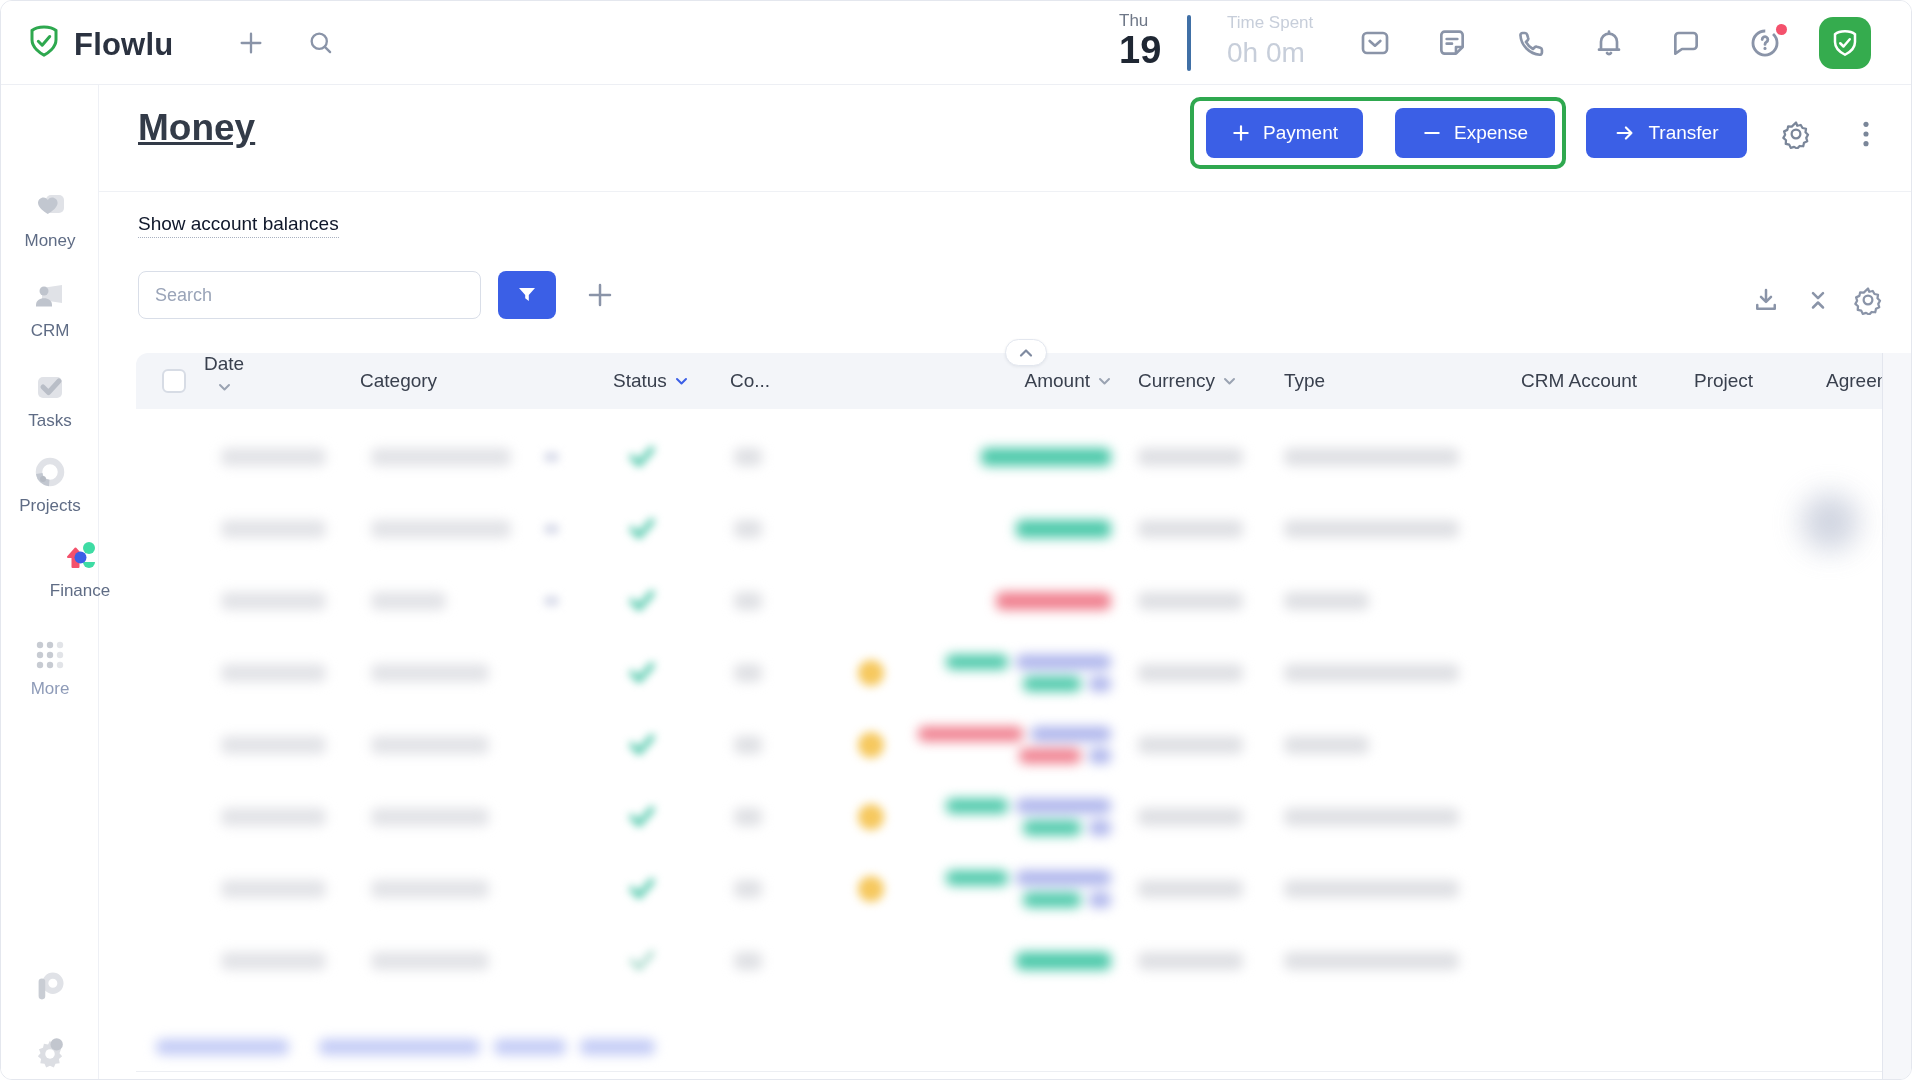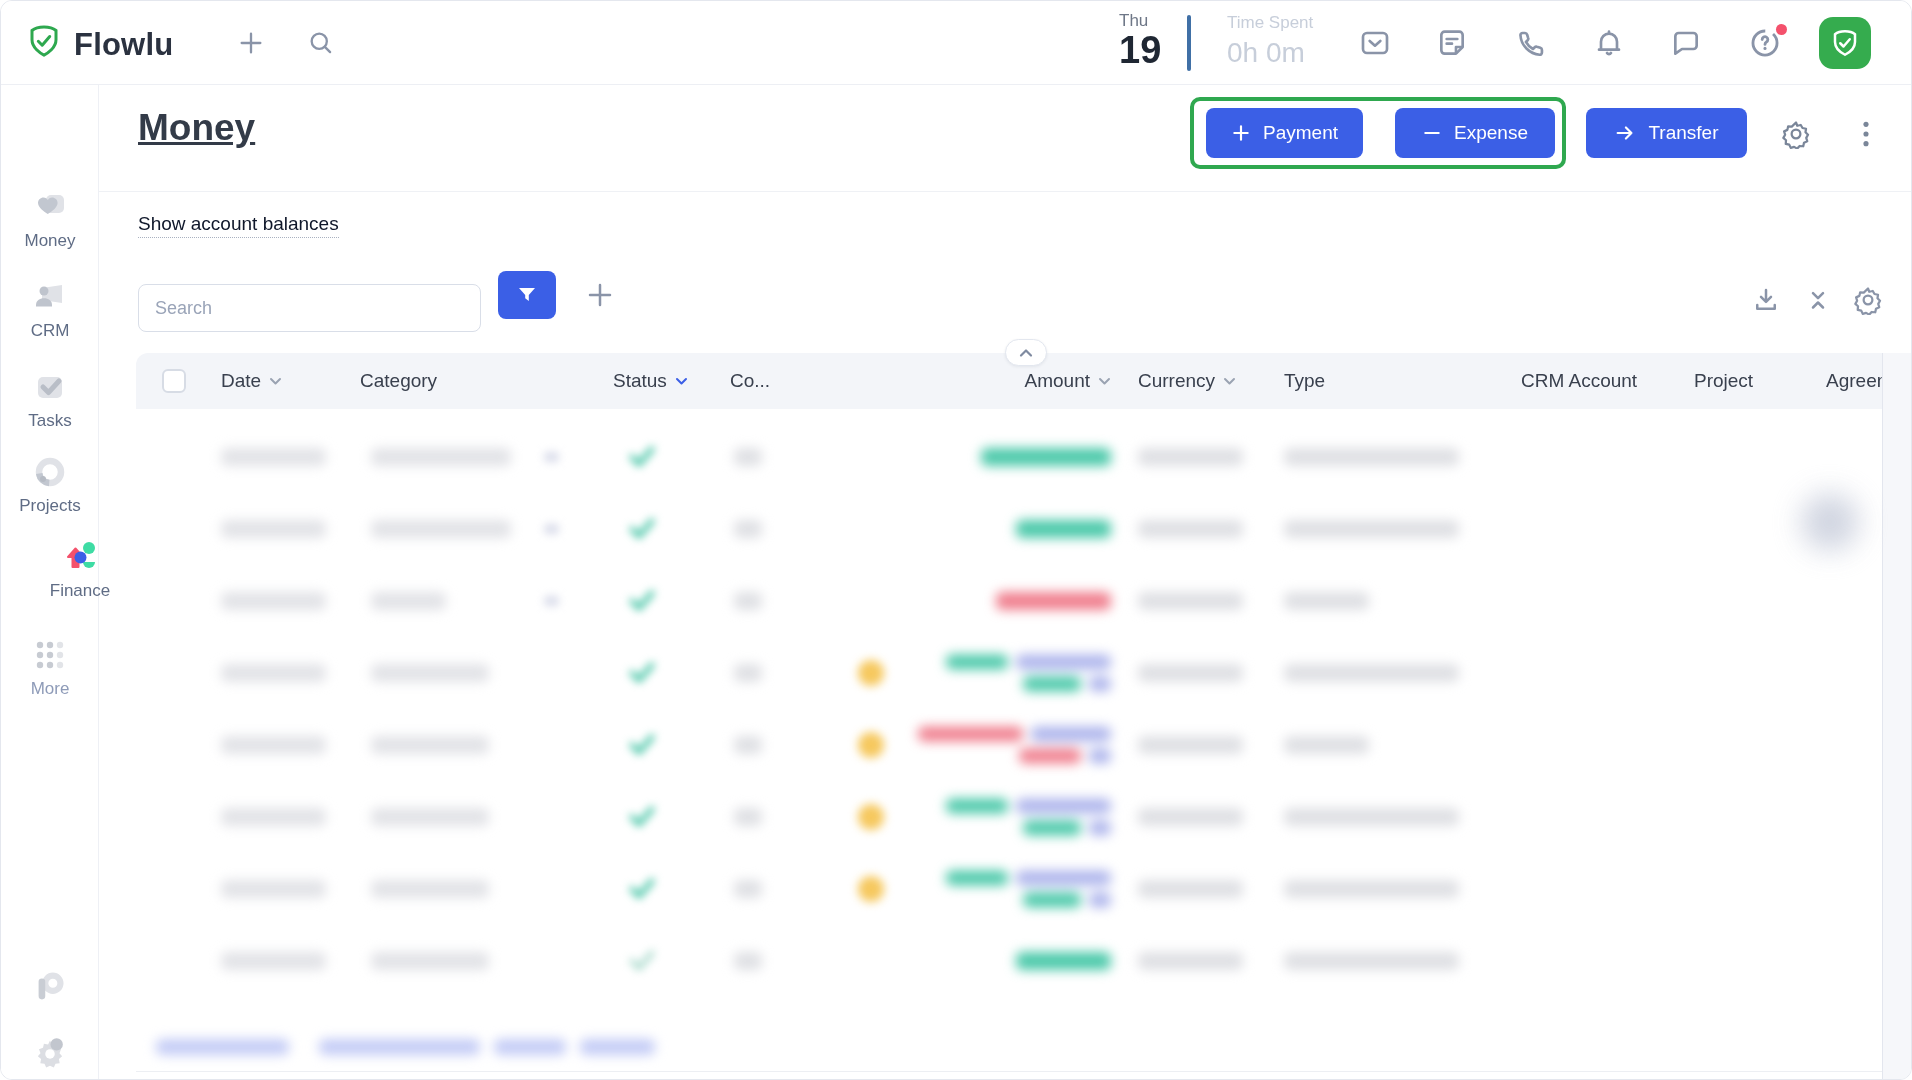--- a/index.html
+++ b/index.html
@@ -30,21 +30,21 @@
   .sb-label.more { color:#8E9BB8; }
   .sb-foot { position:absolute; left:0; width:98px; display:flex; justify-content:center; cursor:pointer; }
   
   #page-title { position:absolute; left:137px; top:106px; font-size:37px; font-weight:700; color:#333B48; z-index:10;text-decoration:underline; }
   #header-divider { position:absolute; left:98px; right:0; top:190px; border-top:1px solid #EFF1F5; }
   .highlight-box { position:absolute; left:1189px; top:96px; width:376px; height:72px; border:4px solid #2FA84F; border-radius:10px; z-index:11; }
   .btn-blue { position:absolute; top:107px; height:50px; border-radius:8px; background:#3B5FE6; color:#fff; font-size:19px; font-weight:500;
     display:flex; align-items:center; justify-content:center; gap:12px; cursor:pointer; z-index:12; border:none; font-family:inherit; }
   .hdr-ic { position:absolute; top:118px; color:#7A8699; cursor:pointer; z-index:12; }
   #show-balances { position:absolute; left:137px; top:212px; font-size:19px; color:#0f172a; border-bottom:1px dotted #A9B1C0; padding-bottom:2px; cursor:pointer; }
-  #search-input { position:absolute; left:137px; top:283px; width:343px; height:48px; border:1px solid #D9DEE8; border-radius:8px;
+  #search-input { position:absolute; left:137px; top:270px; width:343px; height:48px; border:1px solid #D9DEE8; border-radius:8px;
     padding:0 16px; font-size:18px; color:#39404E; font-family:inherit; outline:none; }
   #search-input::placeholder { color:#9AA4B8; }
   #filter-btn { position:absolute; left:497px; top:270px; width:58px; height:48px; background:#3B5FE6; border:none; border-radius:8px; display:flex; align-items:center; justify-content:center; cursor:pointer; }
   #add-filter { position:absolute; left:577px; top:270px; width:44px; height:48px; display:flex; align-items:center; justify-content:center; color:#8A94A8; cursor:pointer; }
   .tools-ic { position:absolute; top:284px; color:#8A94A8; cursor:pointer; }
   
   #table { position:absolute; left:135px; top:352px; width:1777px; height:728px; }
   #thead { position:absolute; left:0; top:0; width:1777px; height:56px; background:#F3F5F9; border-radius:12px 0 0 0; }
   .th { position:absolute; top:0; height:56px; display:flex; align-items:center; gap:8px; font-size:19px; font-weight:500; color:#39404E; white-space:nowrap; cursor:pointer; }
   #sel-all { position:absolute; left:26px; top:16px; width:24px; height:24px; border:2px solid #D7DCE5; border-radius:6px; background:#fff; cursor:pointer; }
@@ -299,21 +299,21 @@
 
   <div id="table">
     <div id="thead">
       <div id="sel-all"></div>
       <div id="collapse-pill">
         <svg width="14" height="10" viewBox="0 0 14 10">
             <path d="M2 7.5 l5 -5 5 5" fill="none" stroke="#7F8AA0" stroke-width="2.2" stroke-linecap="round" stroke-linejoin="round"></path>
           </svg>
       </div>
 
-    <div class="th" style="left: 85px;">
+    <div class="th" style="left: 68px; flex-direction: column;">
           <span>Date</span>
           <svg width="13" height="9" viewBox="0 0 13 9">
             <path d="M2 2 l4.5 4.5 L11 2" fill="none" stroke="#9AA3B2" stroke-width="2" stroke-linecap="round" stroke-linejoin="round"></path>
           </svg>
         </div>
         <div class="th" style="left: 224px;">
           <span>Category</span>
         </div>
         <div class="th" style="left: 477px;">
           <span>Status</span>

